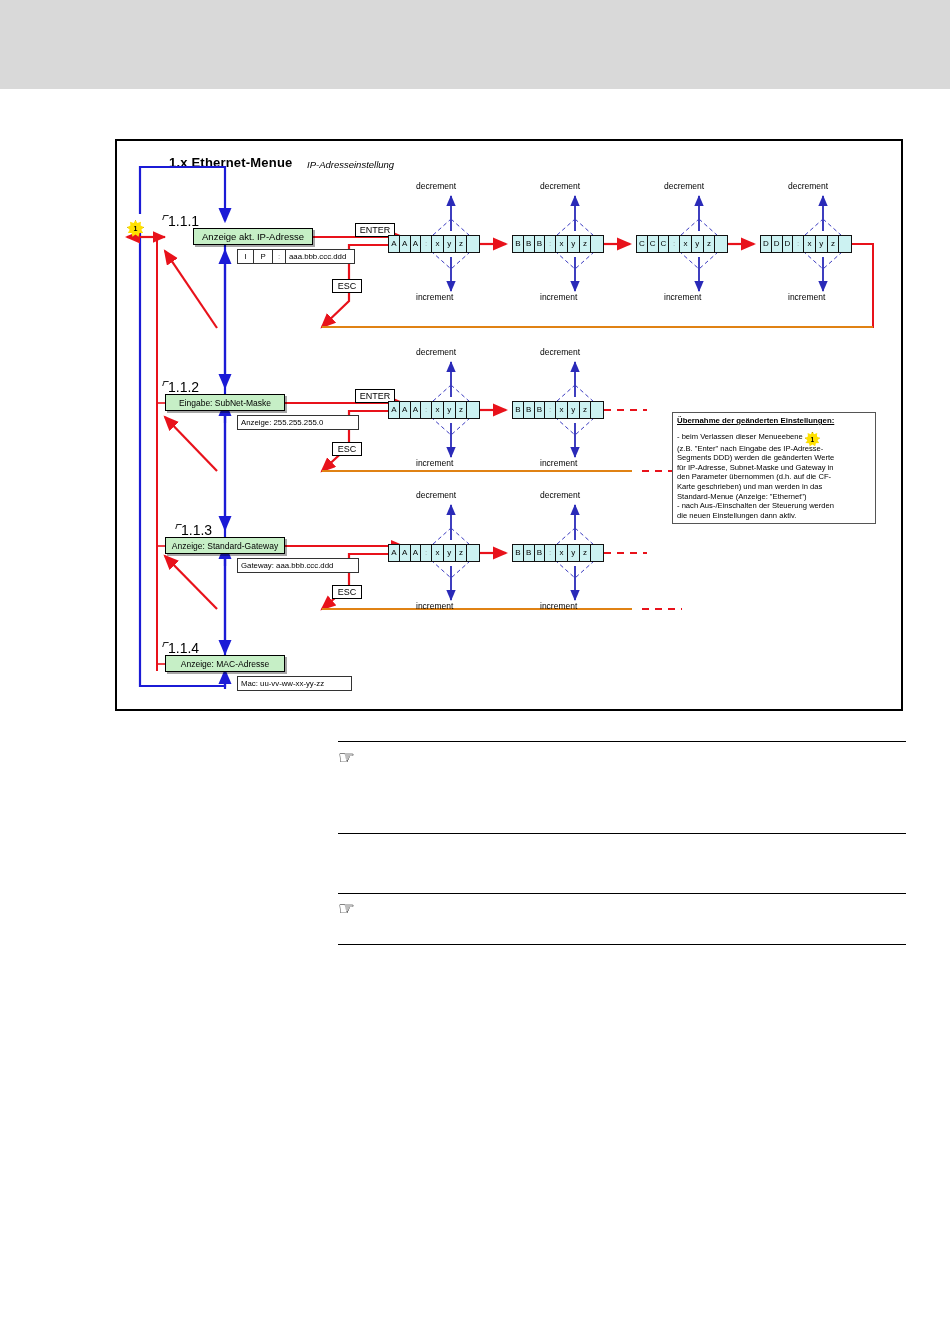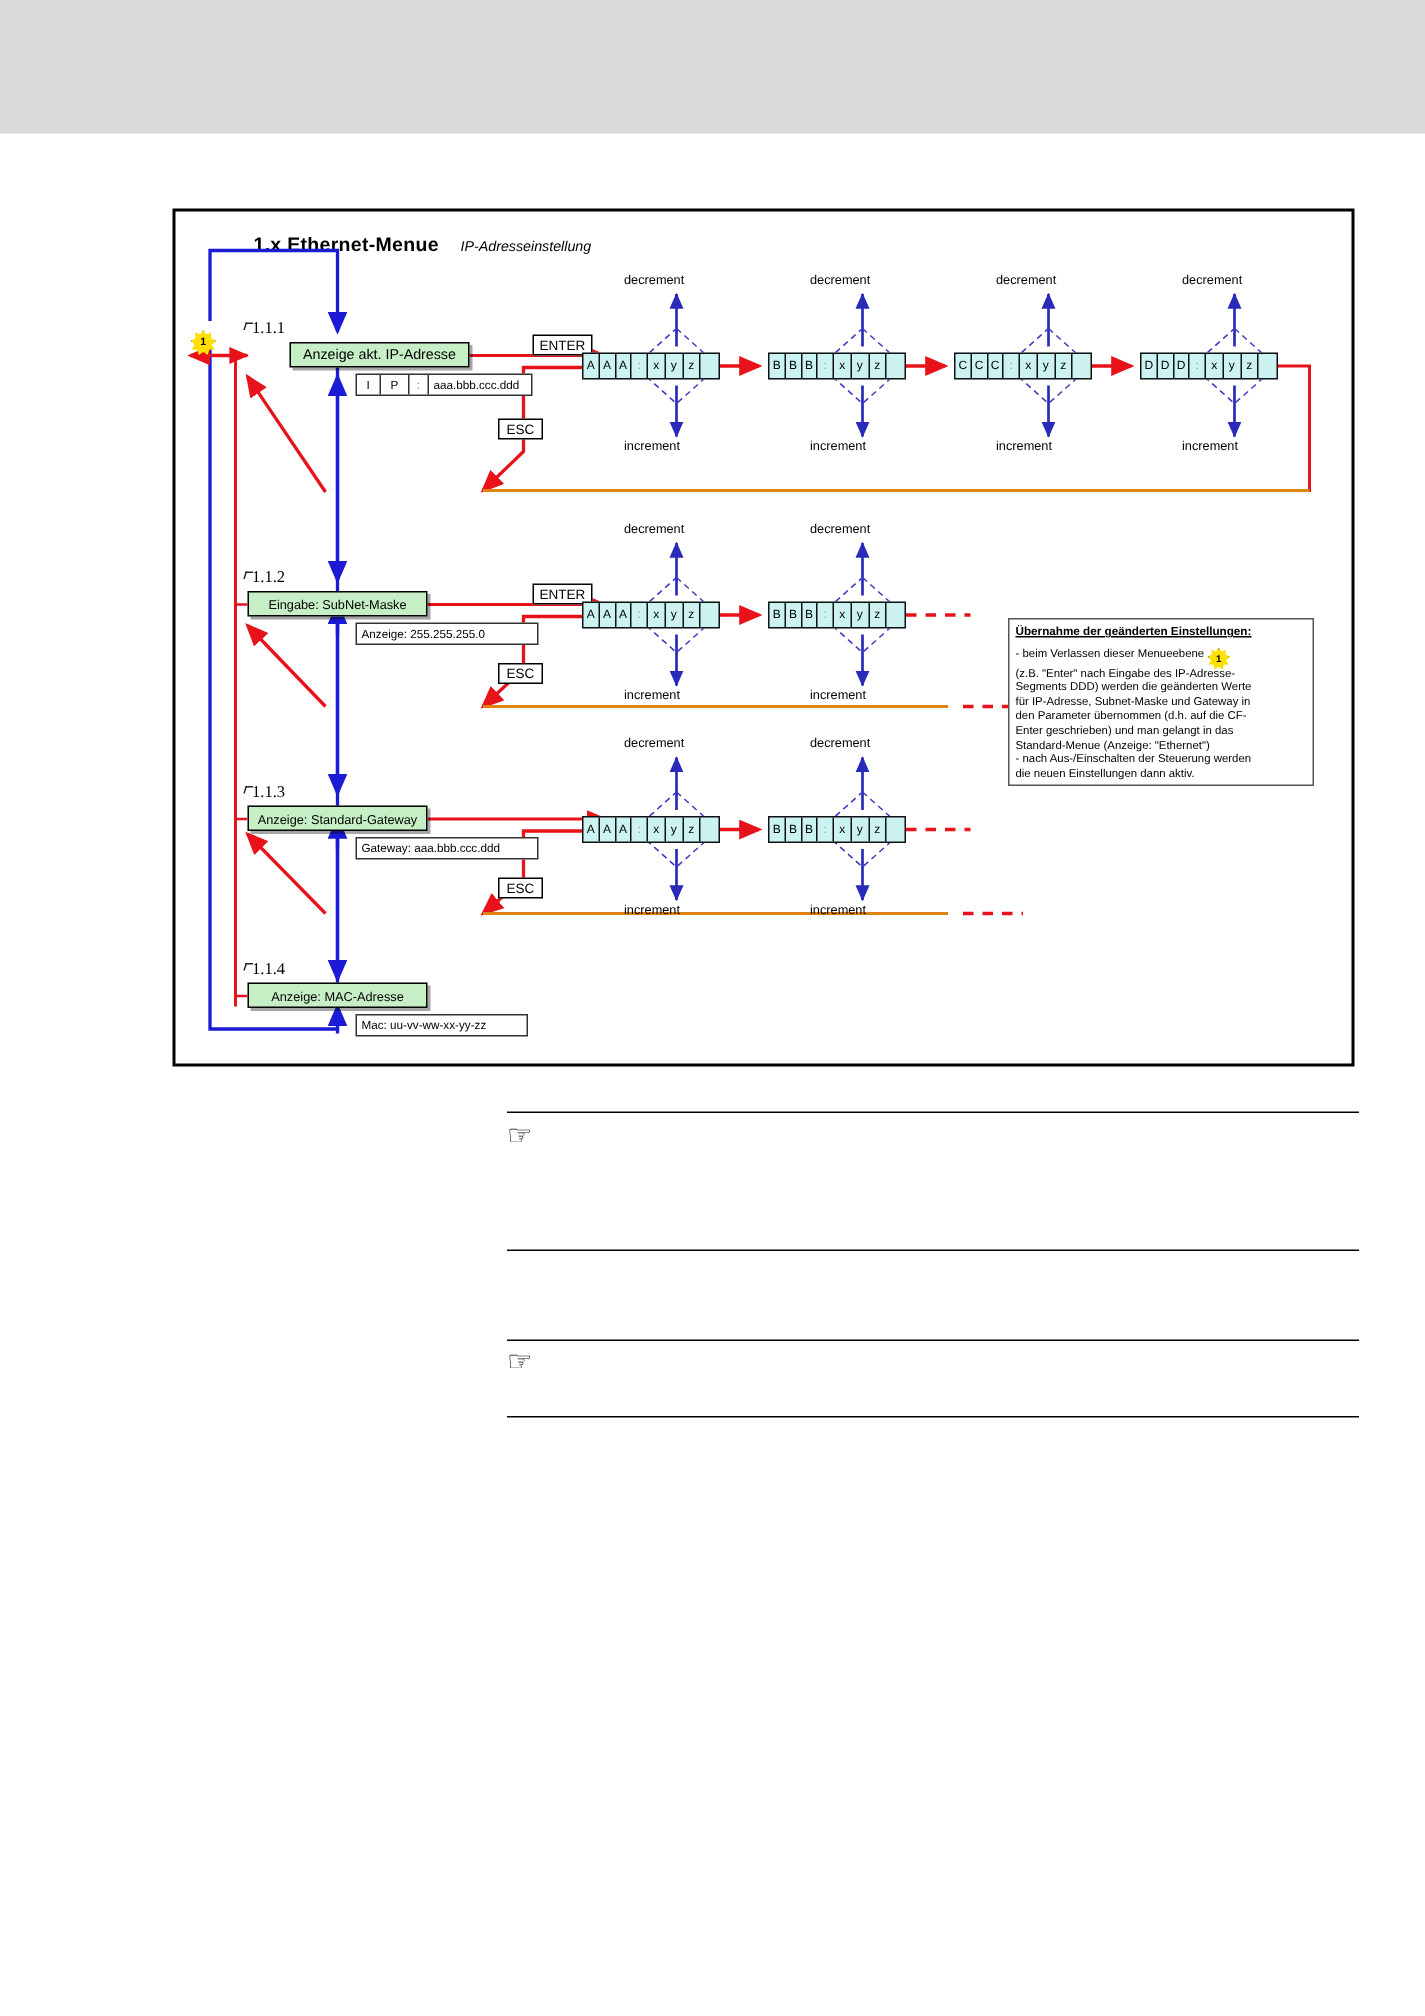--- a/index.html
+++ b/index.html
@@ -21,21 +21,21 @@
   .title-main{left:52px;top:14px;font-size:13px;font-weight:bold;color:#000;letter-spacing:.2px;}
   .title-sub{left:190px;top:18px;font-size:9.5px;font-style:italic;color:#000;}
 
   
   .gbox{
     background:#c6efc6;border:1.5px solid #000;box-sizing:border-box;
     font-size:8.5px;color:#000;text-align:center;line-height:16px;height:17px;
     box-shadow:2px 2px 0 rgba(0,0,0,.35);
   }
   .gbox.big{font-size:9.5px;margin-left:28px;}
-  .idlabel{font-size:11px;color:#000;font-family:Liberation Serif, serif;}
+  .idlabel{font-size:14px;color:#000;}
   .idtick{position:absolute;left:-5px;top:2px;width:4px;height:4px;border-left:1.4px solid #222;border-top:1.4px solid #222;transform:skewX(-18deg);}
 
   
   .vbox{
     background:#fff;border:1px solid #333;box-sizing:border-box;height:15px;
     font-size:7.8px;line-height:13px;color:#000;
   }
   .vbox .seg{display:inline-block;border-right:1px solid #333;text-align:center;height:13px;}
   .vbox .val{display:inline-block;padding-left:3px;}
 
@@ -279,21 +279,21 @@
     <div class="c" style="width:11px;">B</div>
     <div class="c" style="width:11px;color:#999;">:</div>
     <div class="c" style="width:12px;">x</div>
     <div class="c" style="width:12px;">y</div>
     <div class="c" style="width:12px;">z</div>
     <div class="c" style="width:12px;"></div>
   </div>
   <div class="dg lbl" style="left:423px;top:206px;">decrement</div>
   <div class="dg lbl" style="left:423px;top:317px;">increment</div>
 
-  <div class="dg idlabel" style="left:51px;top:381px;">
+  <div class="dg idlabel" style="left:64px;top:381px;">
     <span class="idtick"></span><span>1.1.3</span>
   </div>
   <div class="dg gbox" style="left:48px;top:396px;width:120px;">Anzeige: Standard-Gateway</div>
   <div class="dg vbox" style="left:120px;top:417px;width:122px;">
     <span class="val">Gateway: aaa.bbb.ccc.ddd</span>
   </div>
   <div class="dg keybox" style="left:215px;top:444px;width:30px;">ESC</div>
 
   <div class="dg group" style="left:271px;top:403px;width:92px;">
     <div class="c" style="width:11px;">A</div>
@@ -331,21 +331,21 @@
 
   <div class="dg notebox" style="left:555px;top:271px;width:204px;">
     <span class="hd">Übernahme der geänderten Einstellungen:</span>
     <p><span> - beim Verlassen dieser Menueebene</span>
       <span class="star" style="display:inline-block;position:relative;top:3px;width:13px;height:13px;line-height:13px;font-size:6.5px;">1</span>
     </p>
     <p>(z.B. "Enter" nach Eingabe des IP-Adresse-</p>
     <p>Segments DDD) werden die geänderten Werte</p>
     <p>für IP-Adresse, Subnet-Maske und Gateway in</p>
     <p>den Parameter übernommen (d.h. auf die CF-</p>
-    <p>Enter geschrieben) und man gelangt in das</p>
+    <p>Karte geschrieben) und man werden in das</p>
     <p>Standard-Menue (Anzeige: "Ethernet")</p>
     <p>- nach Aus-/Einschalten der Steuerung werden</p>
     <p>die neuen Einstellungen dann aktiv.</p>
   </div>
 
 </div>
 
 <div class="noterow" style="top:741px;">
     <div class="hrline"></div>
   </div>

